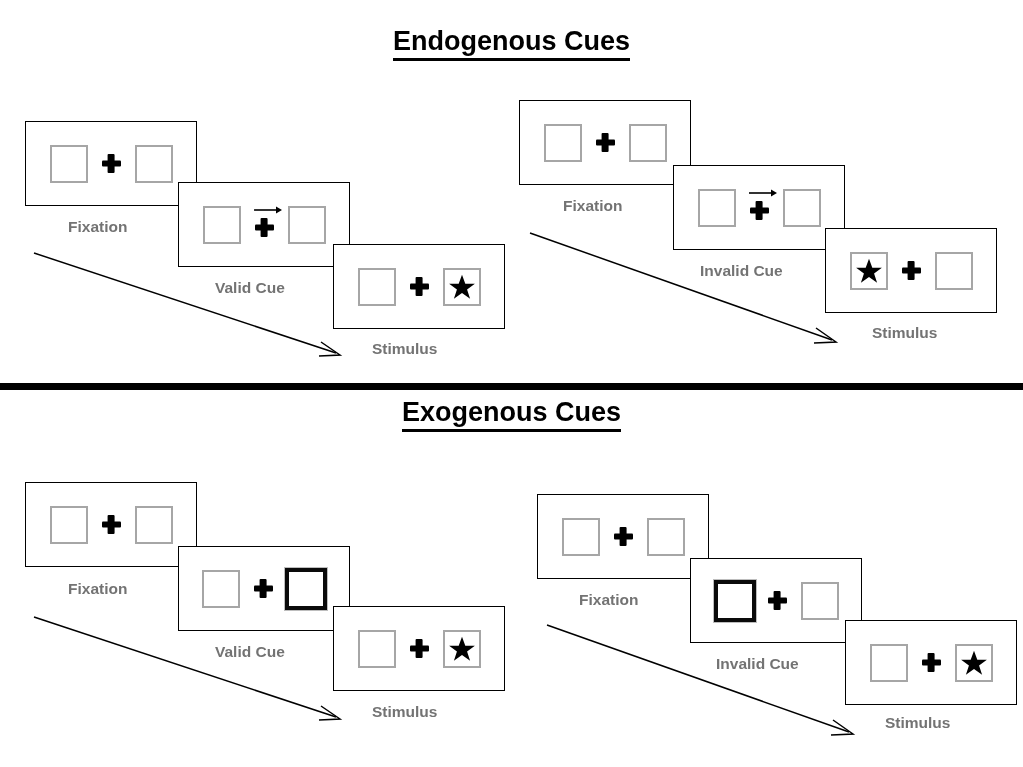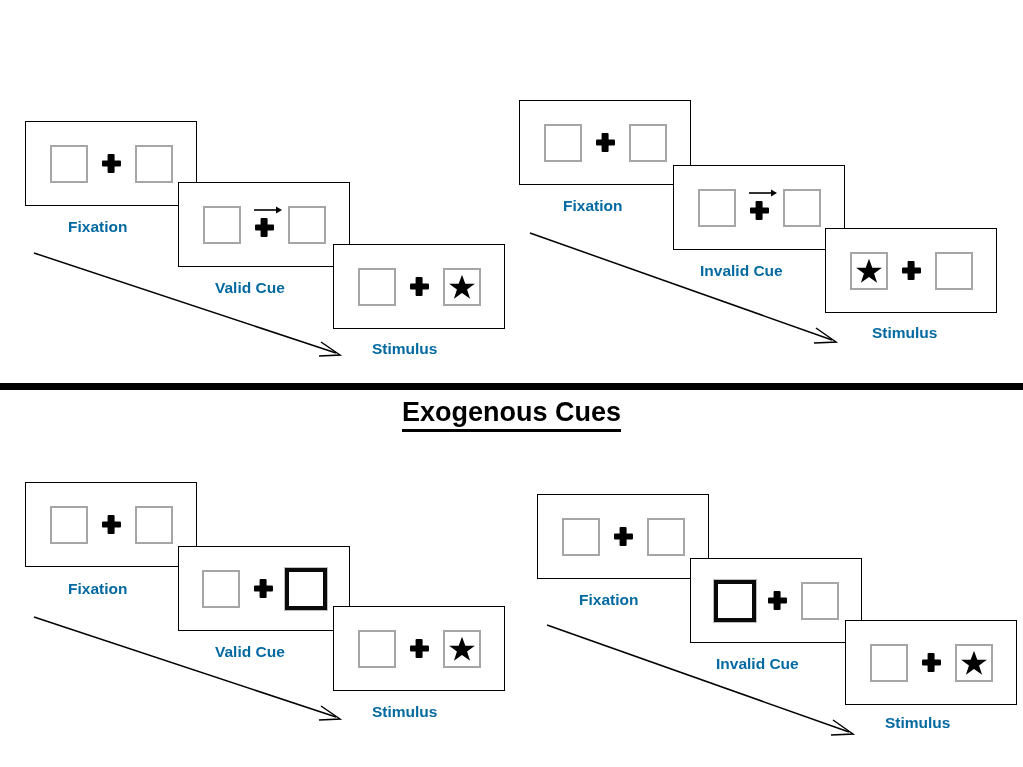--- a/index.html
+++ b/index.html
@@ -107,36 +107,39 @@
 
   
   .star { display: block; }
 
   
   .caption {
     position: absolute;
     font-size: 15.5px;
     font-weight: bold;
     white-space: nowrap;
-    color: #0369a1;
+    color: #737373;
     z-index: 7;
   }
 
   
   .timearrow {
     position: absolute;
     z-index: 1;
     pointer-events: none;
   }
 </style>
 </head>
 <body>
 
 <div id="stage">
 
+  <div class="section-title" style="left:0; top:26px; width:1023px;">
+    <span class="ul">Endogenous Cues</span>
+  </div>
 
   <div class="frame" style="left:25px; top:121px; width:172px; height:85px;">
     <div class="frame-inner">
       <div class="sqbox normal" style="width:38px;height:38px;margin-right:14px;"></div>
       <div class="cross" style="width:19px;height:19px;"></div>
       <div class="sqbox normal" style="width:38px;height:38px;margin-left:14px;"></div>
     </div>
   </div>
   <div class="caption" style="left:68px; top:218px;">Fixation</div>
 

